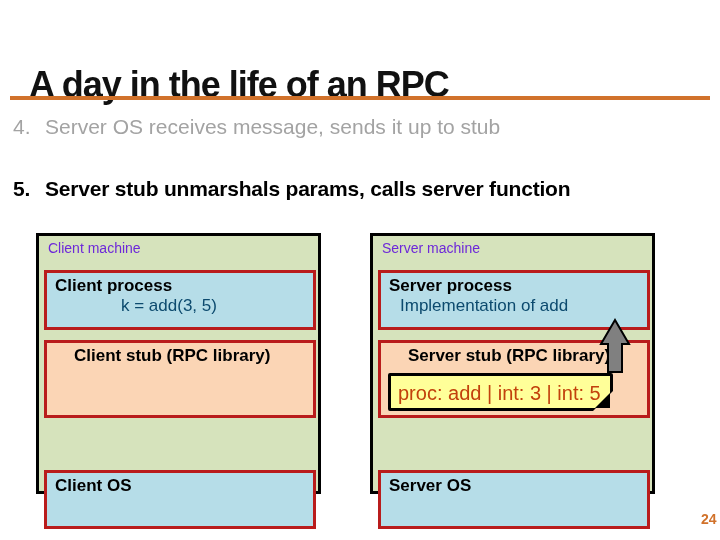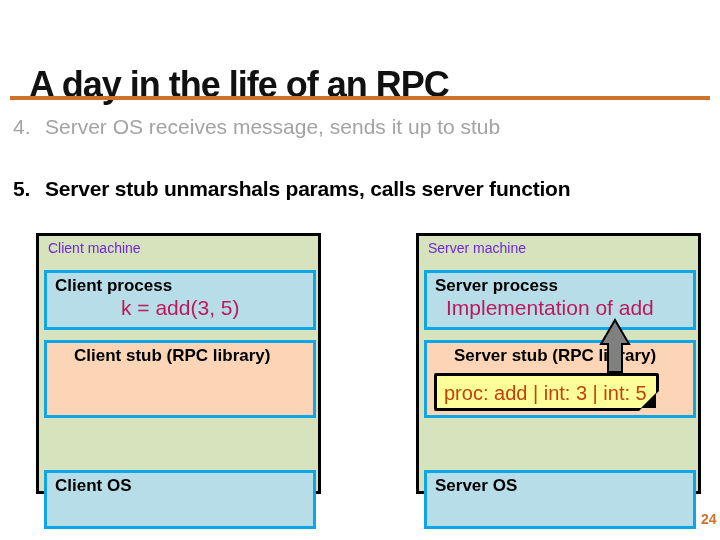--- a/index.html
+++ b/index.html
@@ -30,37 +30,37 @@
   .b4 { top:114px; }
   .b5 { top:176px; }
 
   
   .machine {
     position:absolute; top:233px; width:285px; height:261px;
     background:var(--machine-green, #D6E3BC);
     border:3px solid #000; box-sizing:border-box;
   }
   .machine.client { left:36px; }
-  .machine.server { left:416px; }
+  .machine.server { left:370px; }
   .mlabel {
     position:absolute; left:9px; top:4px;
     font-size:14px; font-weight:normal; color:#6d28d9; white-space:nowrap;
   }
   .layer {
     position:absolute; left:5px; width:272px;
-    border:3px solid #0ea5e9; box-sizing:border-box;
+    border:3px solid #b91c1c; box-sizing:border-box;
     padding:3px 0 0 8px; overflow:visible;
   }
   .layer.process { top:34px; height:60px; }
   .layer.stub    { top:104px; height:78px; }
   .layer.os      { top:190px; height:59px;margin-top:44px; }
   .blue  { background:var(--layer-blue, #B6DDE8); }
   .peach { background:var(--stub-peach, #FBD5B5);padding-left:27px; }
   .llabel  { font-size:17px; font-weight:bold; color:#000; white-space:nowrap; }
-  .ldetail { font-size:21px; font-weight:normal; color:#be185d; white-space:nowrap; }
+  .ldetail { font-size:17px; font-weight:normal; color:#0c4a6e; white-space:nowrap; }
   .detail-client { margin-left:66px; }
   .detail-server { margin-left:11px; }
 
   
   .note {
     position:absolute; left:7px; top:30px; width:225px; height:38px;
     background:var(--note-yellow, #FFFF99);
     border:3px solid #000; border-radius:2px; box-sizing:border-box;
     font-size:20px; color:#c2410c; padding:6px 0 0 7px; white-space:nowrap;
   }

